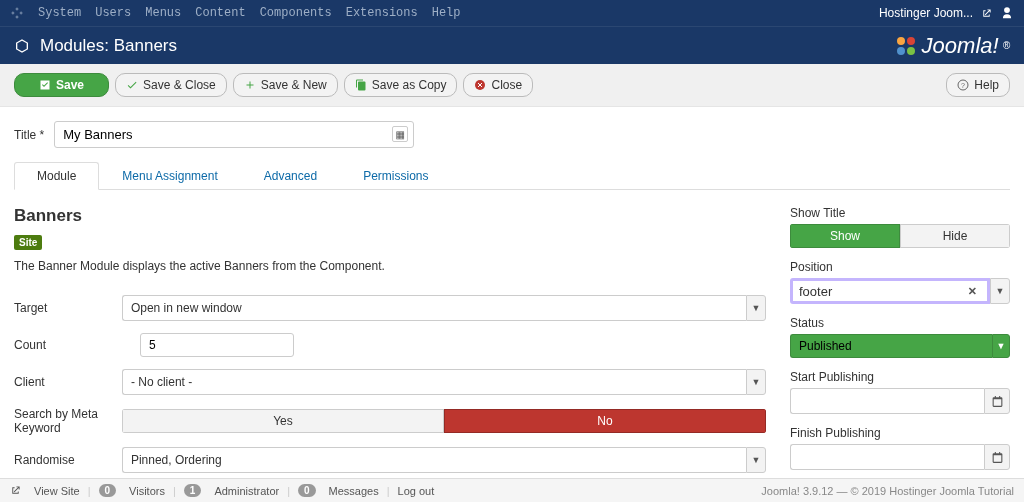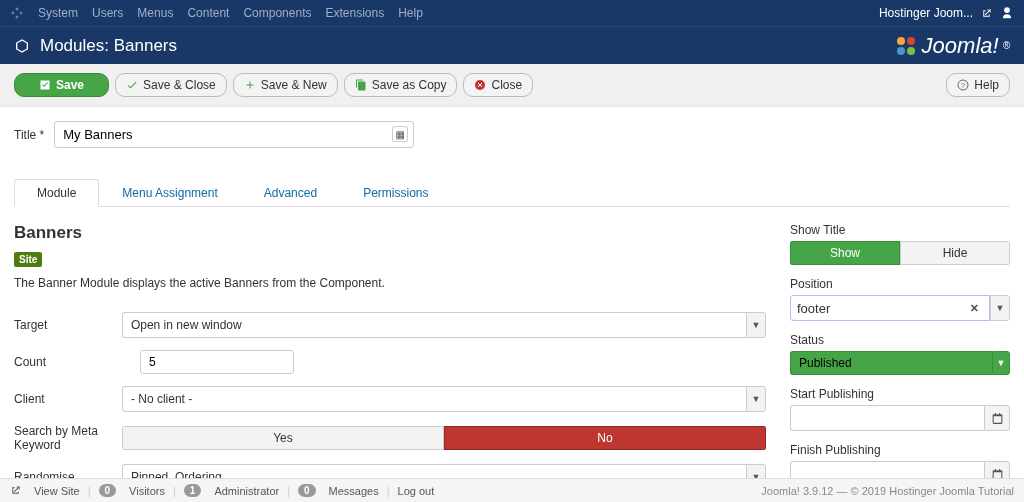--- a/index.html
+++ b/index.html
@@ -1,33 +1,33 @@
 <!DOCTYPE html>
 <html><head>
 <meta charset="utf-8">
 <style>
 * { box-sizing: border-box; margin: 0; padding: 0; }
 body { font-family: -apple-system, BlinkMacSystemFont, "Segoe UI", Helvetica, Arial, sans-serif; font-size: 13px; color: #333; background: #fff; }
 .topnav { background: #1a3867; height: 26px; display: flex; align-items: center; padding: 0 10px; color: #9eafc6; font-size: 12px; justify-content: space-between; }
-.topnav-left { display: flex; align-items: center; gap: 14px; }
+.topnav-left { display: flex; align-items: center; gap: 14px; font-family: Liberation Mono, monospace; }
 .topnav-left span { cursor: pointer; }
 .topnav-right { display: flex; align-items: center; gap: 8px; color: #fff; font-size: 12px; }
 .j-icon-nav { width:14px; height:14px; opacity:.6; }
 .header { background: #1a3867; height: 38px; display: flex; align-items: center; justify-content: space-between; padding: 0 14px; border-top:1px solid rgba(255,255,255,.08); }
 .header-left { display: flex; align-items: center; gap: 10px; color: #fff; font-size: 17px; }
 .cube-icon { width:16px; height:16px; fill:#fff; }
 .joomla-logo { display:flex; align-items:center; gap:4px; font-size:22px; color:#fff; font-style:italic; font-weight:300; }
 .joomla-mark { width:24px; height:24px; }
 .toolbar { background:#f0f0f0; border-bottom:1px solid #e5e5e5; padding:9px 14px; display:flex; gap:6px; align-items:center; }
 .btn { display:inline-flex; align-items:center; gap:5px; background:#f3f3f3; border:1px solid #bbb; border-radius:10px; padding:4px 10px; font-size:12px; cursor:pointer; color:#333; }
 .btn-success { background:#46a546; border-color:#3d8b3d; color:#fff; padding:4px 24px; font-weight:bold; }
 .btn-icon { width:12px; height:12px; }
 .toolbar-spacer { margin-left:auto; }
 .content { padding:14px; }
-.title-row { display:flex; align-items:center; gap:10px; margin-bottom:31px; }
+.title-row { display:flex; align-items:center; gap:10px; margin-bottom:14px; }
 .title-label { font-size:12px; color:#333; }
 .title-input { flex:0 0 360px; position:relative; }
 .title-input input { width:100%; padding:5px 28px 5px 8px; border:1px solid #ccc; border-radius:3px; font-size:13px; }
 .title-caret { position:absolute; right:6px; top:5px; width:16px; height:16px; border:1px solid #ccc; border-radius:2px; font-size:10px; display:flex; align-items:center; justify-content:center; color:#555; }
 .tabs { display:flex; border-bottom:1px solid #ddd; margin-bottom:16px; }
 .tab { padding:6px 22px; font-size:12px; color:#0d6aa8; cursor:pointer; border:1px solid transparent; border-bottom:none; }
 .tab.active { color:#333; border-color:#ddd; border-bottom:1px solid #fff; margin-bottom:-1px; border-radius:3px 3px 0 0; background:#fff; }
 .layout { display:flex; gap:24px; }
 .main-col { flex:1; }
 .side-col { width:220px; }
@@ -42,21 +42,21 @@
 .select-btn { width:20px; border:1px solid #ccc; border-radius:0 3px 3px 0; display:flex; align-items:center; justify-content:center; background:#f3f3f3; cursor:pointer; font-size:9px; color:#555; }
 .text-input { width:100%; border:1px solid #ccc; padding:4px 8px; font-size:12px; border-radius:3px; }
 .placeholder { color:#999; }
 .toggle-group { display:flex; width:100%; border-radius:3px; overflow:hidden; }
 .toggle-btn { flex:1; padding:4px 0; text-align:center; font-size:12px; border:1px solid #ccc; background:#f3f3f3; cursor:pointer; }
 .toggle-btn.green { background:#46a546; color:#fff; border-color:#3d8b3d; }
 .toggle-btn.red { background:#bd362f; color:#fff; border-color:#942a25; }
 .toggle-btn.white { background:#f3f3f3; color:#333; }
 .side-label { font-size:12px; margin-bottom:4px; margin-top:12px; }
 .side-label:first-child { margin-top:0; }
-.chipselect { display:flex; align-items:center; border:1px solid #c4b5fd; border-radius:3px 0 0 3px; padding:2px 6px; height:26px; flex:1; }
+.chipselect { display:flex; align-items:center; border:3px solid #c4b5fd; border-radius:3px 0 0 3px; padding:2px 6px; height:26px; flex:1; }
 .chip-close { font-weight:bold; margin-right:4px; font-size:11px; color:#555; }
 .side-select { display:flex; }
 .status-select { display:flex; }
 .status-val { flex:1; background:#46a546; color:#000000; border:1px solid #3d8b3d; border-right:none; padding:4px 8px; font-size:12px; border-radius:3px 0 0 3px; }
 .status-btn { width:18px; background:#46a546; border:1px solid #3d8b3d; border-radius:0 3px 3px 0; display:flex; align-items:center; justify-content:center; font-size:9px; color:#fff; cursor:pointer; }
 .date-row { display:flex; }
 .date-input { flex:1; border:1px solid #ccc; border-right:none; padding:4px 8px; font-size:12px; border-radius:3px 0 0 3px; height:26px; }
 .date-btn { width:26px; border:1px solid #ccc; border-radius:0 3px 3px 0; background:#f3f3f3; display:flex; align-items:center; justify-content:center; cursor:pointer; }
 .cal-icon { width:13px; height:13px; }
 .footer { position:fixed; bottom:0; left:0; right:0; height:24px; background:#f5f5f5; border-top:1px solid #ddd; display:flex; align-items:center; padding:0 10px; font-size:11px; color:#555; justify-content:space-between; }

